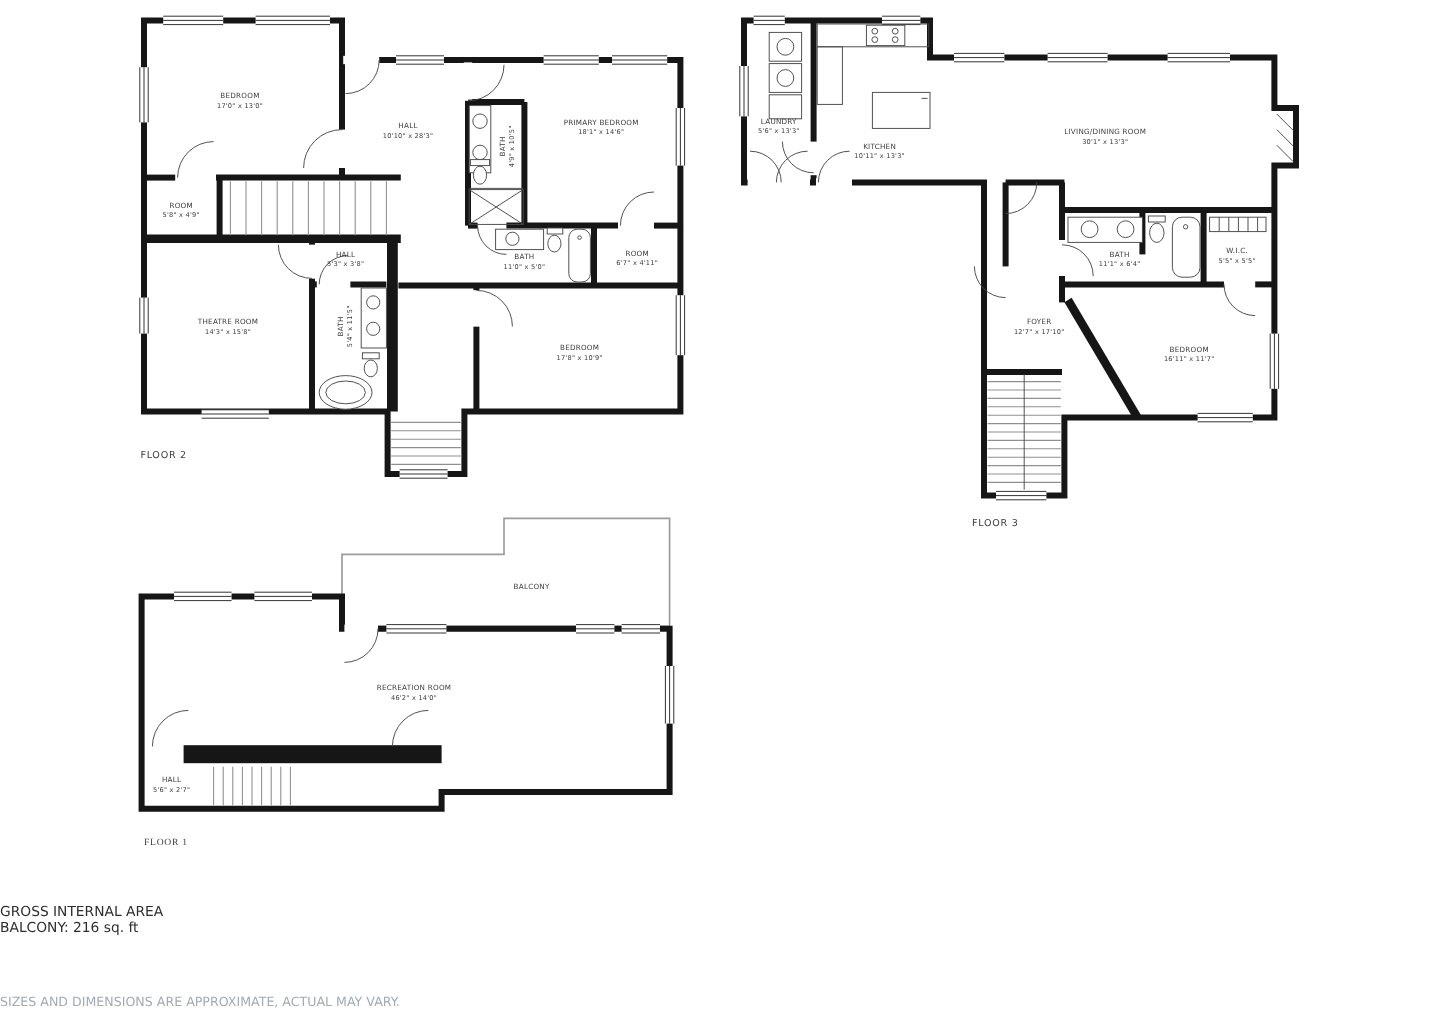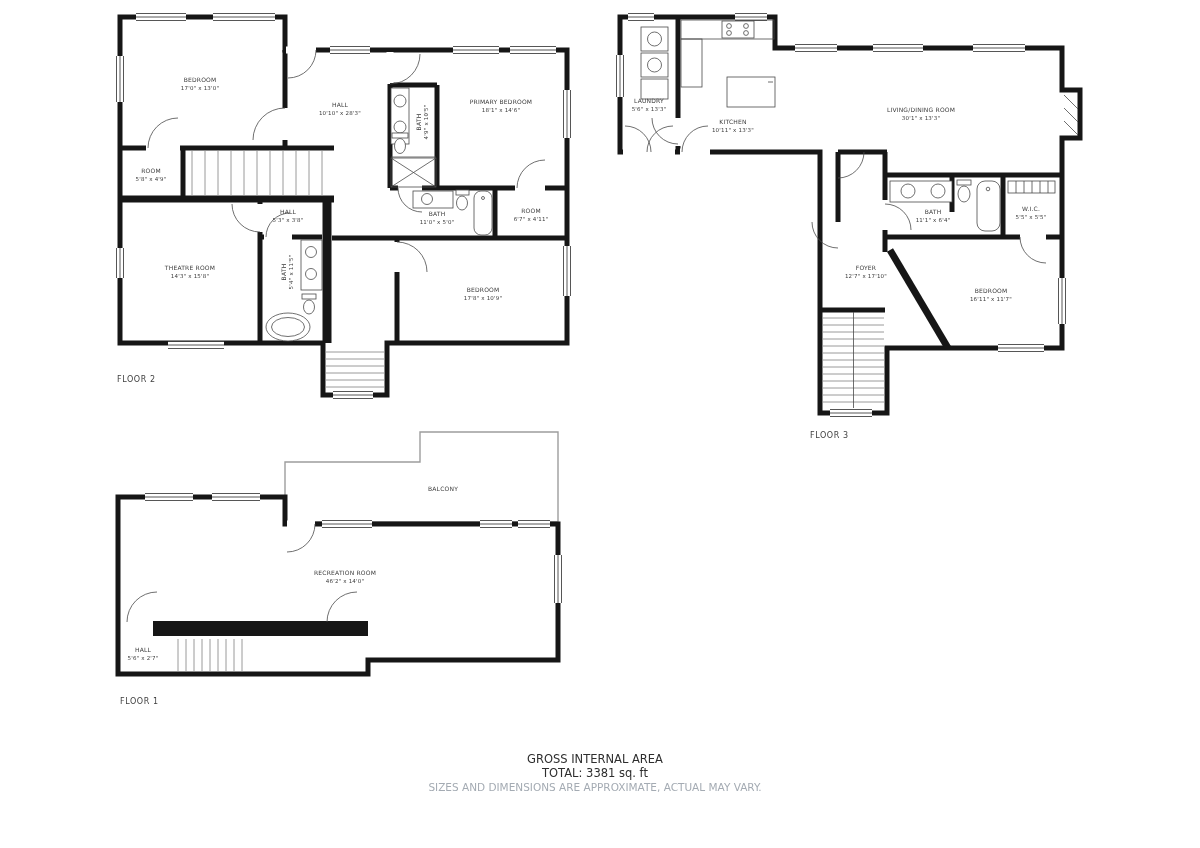--- a/index.html
+++ b/index.html
@@ -13,23 +13,23 @@
   .thin{stroke:#4a4a4a;stroke-width:0.8;fill:none;}
   .fix{stroke:#4a4a4a;stroke-width:0.8;fill:#fff;}
   .tread{stroke:#8f8f8f;stroke-width:0.9;}
   .gap{fill:#fff;stroke:none;}
   .winbox{fill:#fff;stroke:none;}
   .winline{stroke:#2b2b2b;stroke-width:0.8;}
   .balc{stroke:#9d9d9d;stroke-width:1.4;fill:none;}
   .lbl{font:6px "DejaVu Sans",sans-serif;fill:#3b3b3b;text-anchor:middle;letter-spacing:.2px;}
   .dims{font:5.5px "DejaVu Sans",sans-serif;fill:#3b3b3b;text-anchor:middle;letter-spacing:.2px;}
   .floor-tag{position:absolute;font-size:8px;letter-spacing:.6px;color:#3f3f3f;}
-  #footer{position:absolute;top:753px;left:12px;width:1166px;text-align:center;color:#2e2e2e;}
+  #footer{position:absolute;top:753px;left:0;width:1166px;text-align:left;color:#2e2e2e;}
   #footer .fl{font-size:11.5px;line-height:13.6px;}
-  #footer .disclaimer{font-size:10.5px;line-height:14px;color:#a4abb3;}
+  #footer .disclaimer{font-size:10.5px;line-height:14px;color:#a4abb3;margin-top:48px;}
 </style>
 </head>
 <body>
 
 <div id="stage">
 
   <svg class="plan" style="left:110px;top:5px;" width="470" height="400" viewBox="110 5 470 400">
     <g>
       <path class="wall" d="M120 17 H285 V50 H567 V343 H387 V395 H323 V343 H120 Z"></path>
       <path class="wall" d="M285 50 V108"></path>
@@ -448,21 +448,21 @@
     </g>
 
     <g>
       <text class="lbl" x="443" y="491">BALCONY</text>
       <text class="lbl" x="345" y="575">RECREATION ROOM</text>
       <text class="dims" x="345" y="583">46'2" x 14'0"</text>
       <text class="lbl" x="143" y="652">HALL</text>
       <text class="dims" x="143" y="660">5'6" x 2'7"</text>
     </g>
   </svg>
-  <div class="floor-tag" style="left:120px;top:697px;">FLOOR 1</div>
+  <div class="floor-tag" style="left:120px;top:697px;font-family:Liberation Serif, serif;">FLOOR 1</div>
 
   <div id="footer">
     <div class="fl">GROSS INTERNAL AREA</div>
-    <div class="fl">TOTAL: 3381 sq. ft</div>
+    <div class="fl">BALCONY: 216 sq. ft</div>
     <div class="disclaimer">SIZES AND DIMENSIONS ARE APPROXIMATE, ACTUAL MAY VARY.</div>
   </div>
 
 </div>
 
 </body></html>

